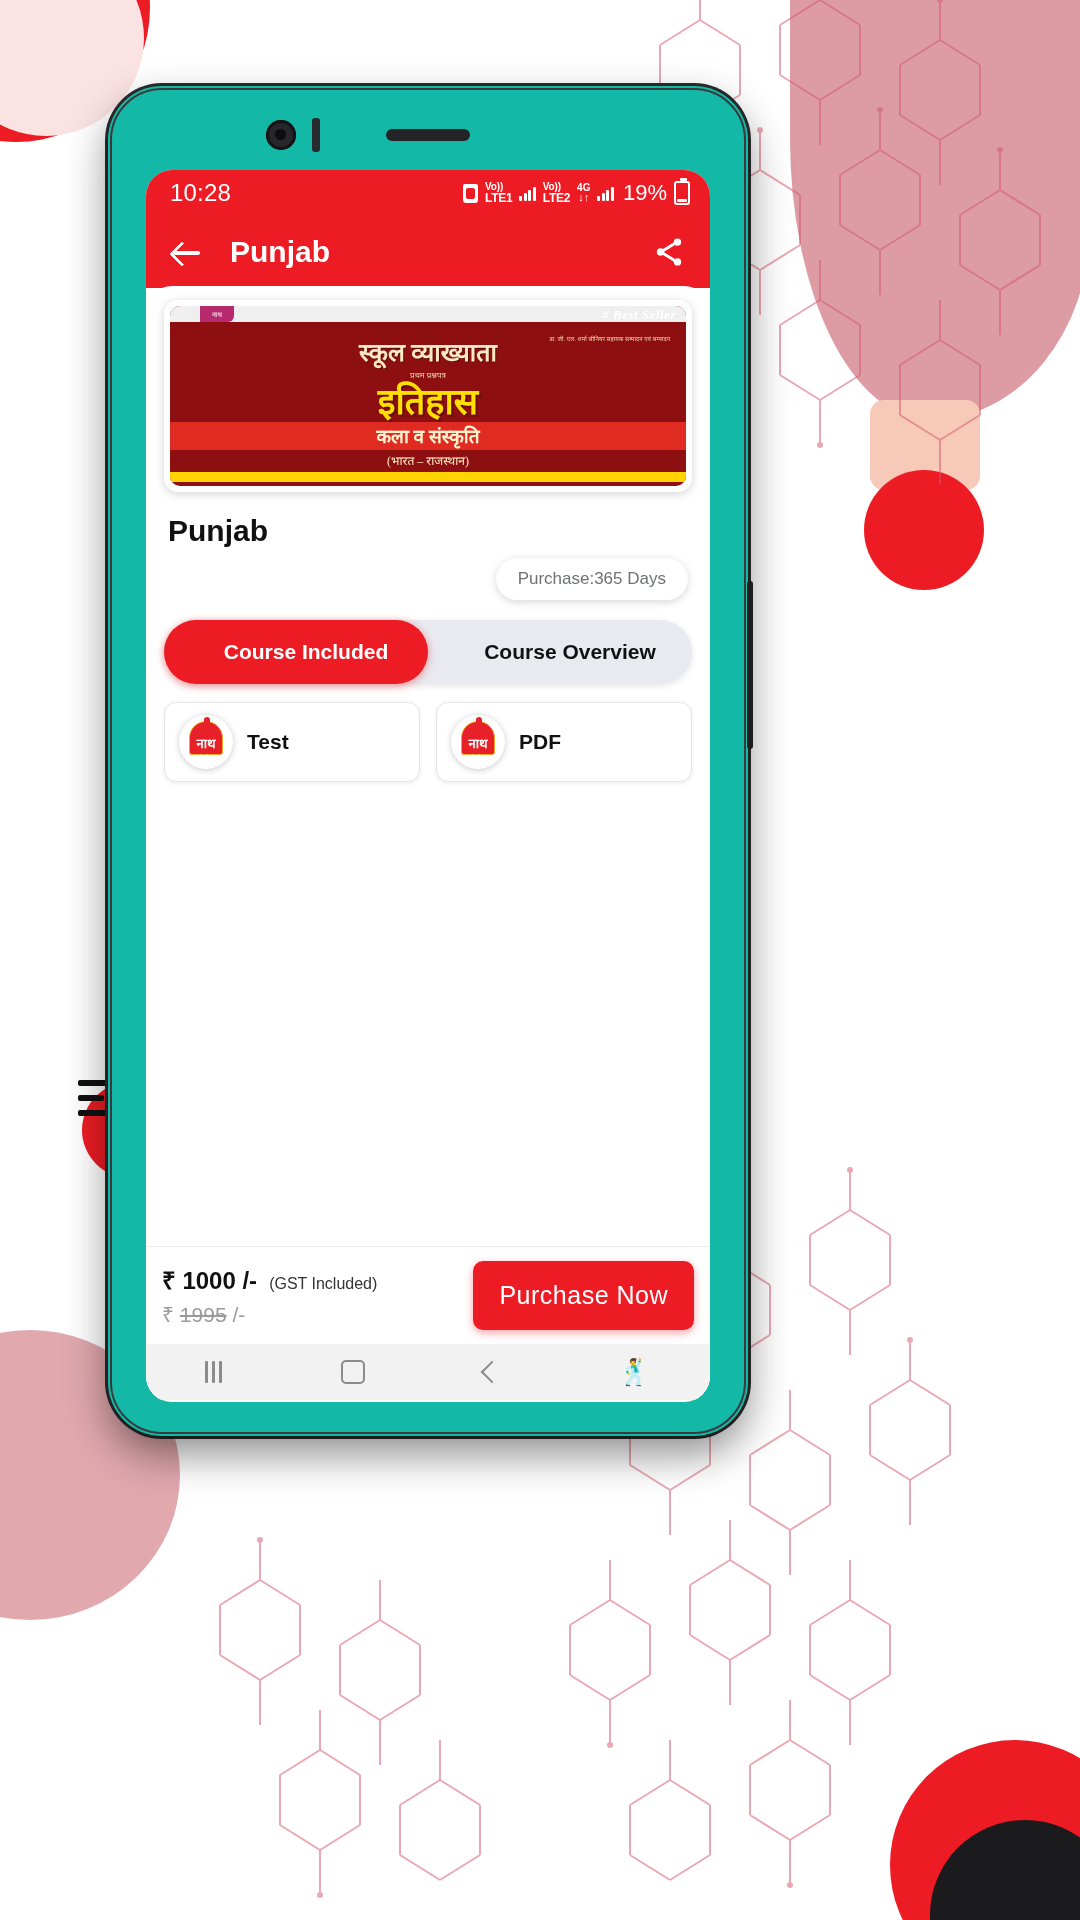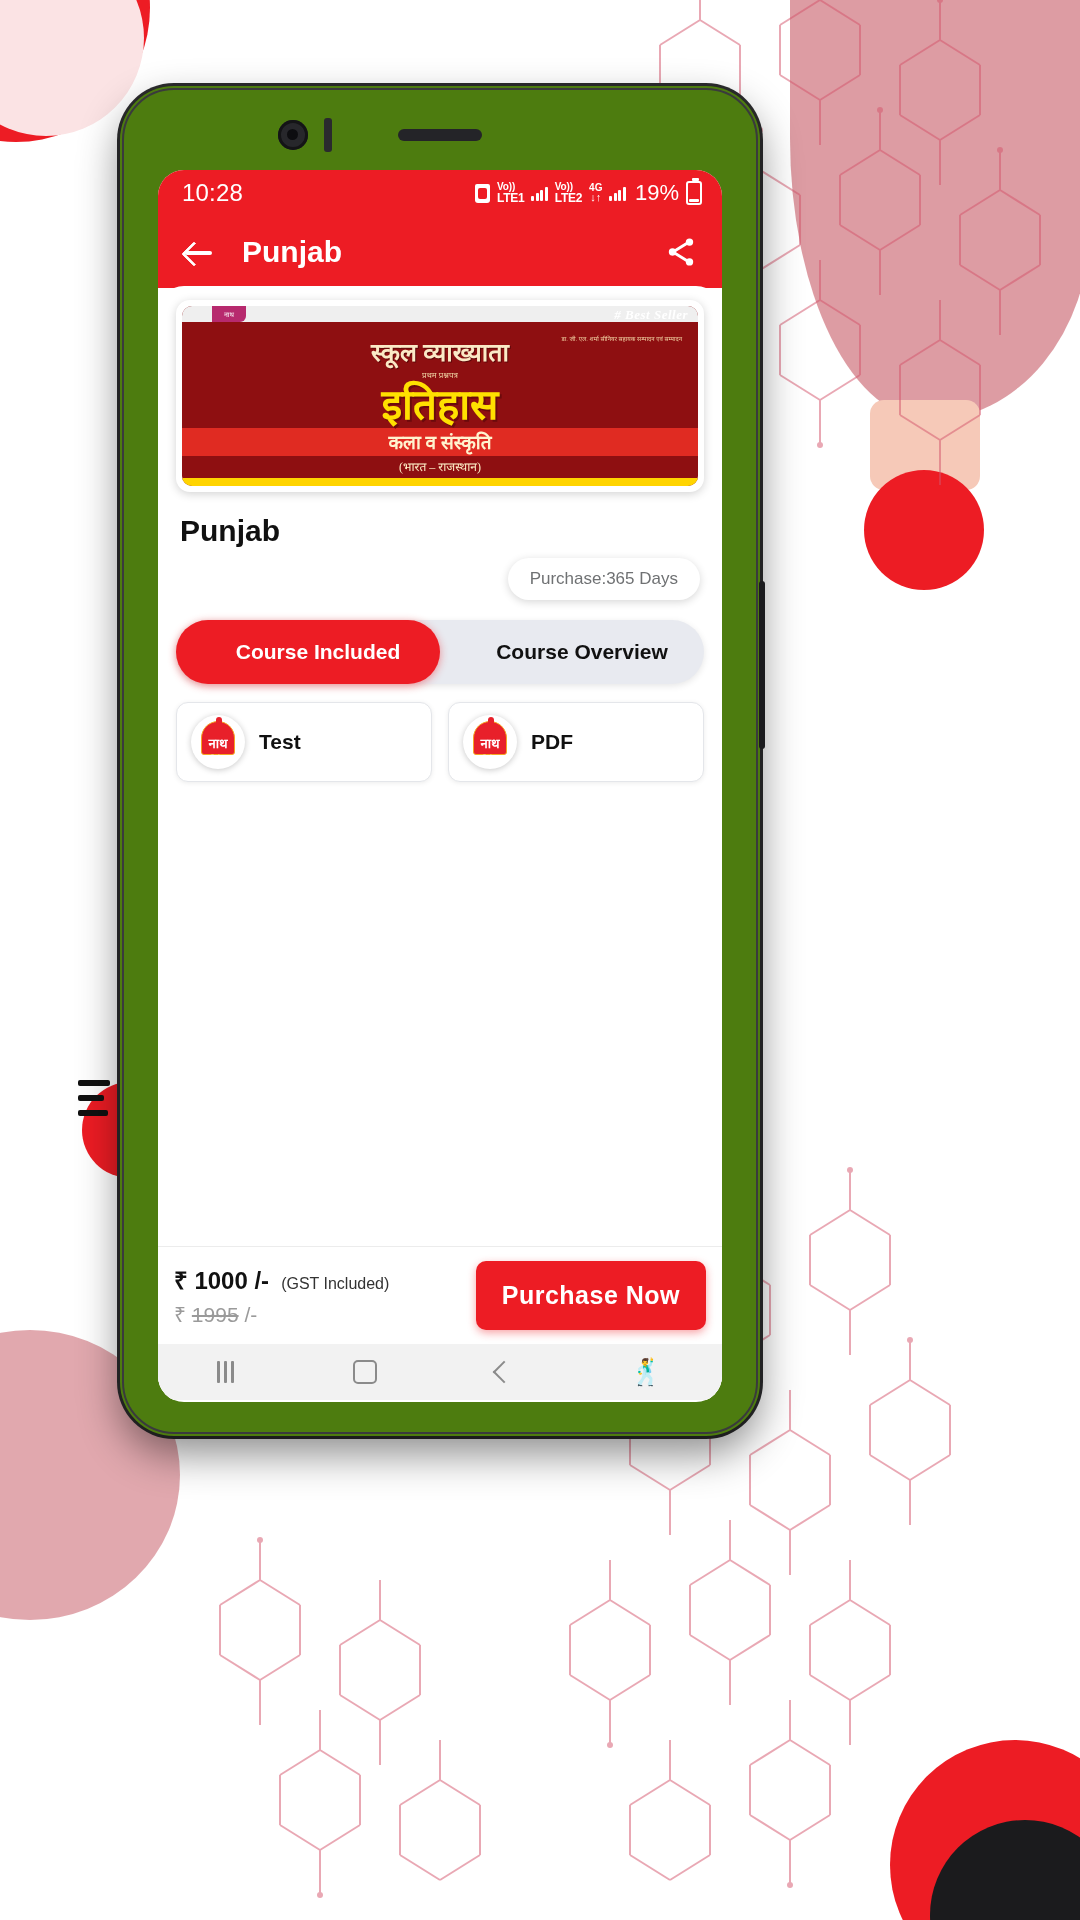--- a/index.html
+++ b/index.html
@@ -74,23 +74,23 @@
   .hamburger i:nth-child(2) { width: 26px; }
   .hamburger i:nth-child(3) { width: 30px; }
 
   .hexfield { position: absolute; opacity: .5; }
   .hex-tr { right: -30px; top: -20px; width: 470px; height: 560px; }
   .hex-br { right: 40px; bottom: 0px; width: 520px; height: 760px; }
   .hex-bl { left: 180px; bottom: 0px; width: 420px; height: 400px; }
 
   
   #phone {
-    position: absolute; left: 120px; top: 86px;
+    position: absolute; left: 108px; top: 86px;
     width: 640px; height: 1350px;
-    background: #4d7c0f;
+    background: #14b8a6;
     border-radius: 54px;
     box-shadow: 0 18px 42px rgba(0,0,0,.45), 0 0 0 3px #2c2c2e;
   }
   #phone::before { 
     content: ""; position: absolute; inset: 2px;
     border-radius: 52px;
     border: 2px solid #3a3a3d;
     pointer-events: none;
   }
   .side-btn {
@@ -197,21 +197,21 @@
     font-size: 13px; font-style: italic; font-weight: bold; letter-spacing:.5px;
     font-family: "Liberation Serif", serif;
   }
   .cover .line1 {
     text-align:center; color:#FBE9C6; font-weight:bold; font-size:25px;
     margin-top: 12px; font-family: "Liberation Serif", serif;
     text-shadow: 1px 1px 0 #5c0709;
   }
   .cover .line1s { text-align:center; color:#F2D9A8; font-size:8px; margin-top:1px; }
   .cover .big {
-    text-align:center; color:#FFE000; font-weight:bold; font-size:42px;
+    text-align:center; color:#FFE000; font-weight:bold; font-size:36px;
     line-height:1; margin-top: 4px; font-family:"Liberation Serif", serif;
     text-shadow: 2px 2px 0 #6b0a0c;
   }
   .cover .redband {
     background:#E02B22; color:#FFF3CF; text-align:center; font-weight:bold;
     font-size:19px; padding:1px 0; margin-top:2px; font-family:"Liberation Serif", serif;
   }
   .cover .paren { text-align:center; color:#FFF0C8; font-size:12px; margin-top:2px; font-family:"Liberation Serif", serif;}
   .cover .ybar { height:10px; background:#FFD400; margin-top:3px; }
   .cover .corner-note { position:absolute; right:16px; top:30px; color:#F6D9A8; font-size:6px; text-align:right; line-height:1.3;}
@@ -276,21 +276,21 @@
     display:flex; align-items:center; justify-content:space-between;
     padding: 14px 16px; background:#fff;
   }
   .price-left { display:flex; flex-direction:column; gap: 4px; }
   .price-top { display:flex; align-items:baseline; gap: 12px; }
   .price-now { font-size: 24px; font-weight: bold; color:#111; }
   .gst { font-size: 16px; color:#333; }
   .price-old { font-size: 21px; color:#9a9a9a; }
   .price-old s { text-decoration: line-through; }
   .purchase-btn {
-    background:#ED1C24; color:#fff; font-size: 25px; font-weight: bold;
+    background:#ED1C24; color:#fff; font-size: 25px; font-weight: normal;
     letter-spacing: .5px; border:none; border-radius: 10px;
     padding: 20px 26px; cursor:pointer;
     box-shadow: 0 3px 9px rgba(237,28,36,.4);
   }
 
   .navbar {
     height: 56px; background:#F2F2F2; display:flex;
     align-items:center; justify-content:space-around;
   }
   .nav-recent { display:flex; gap:4px; }

